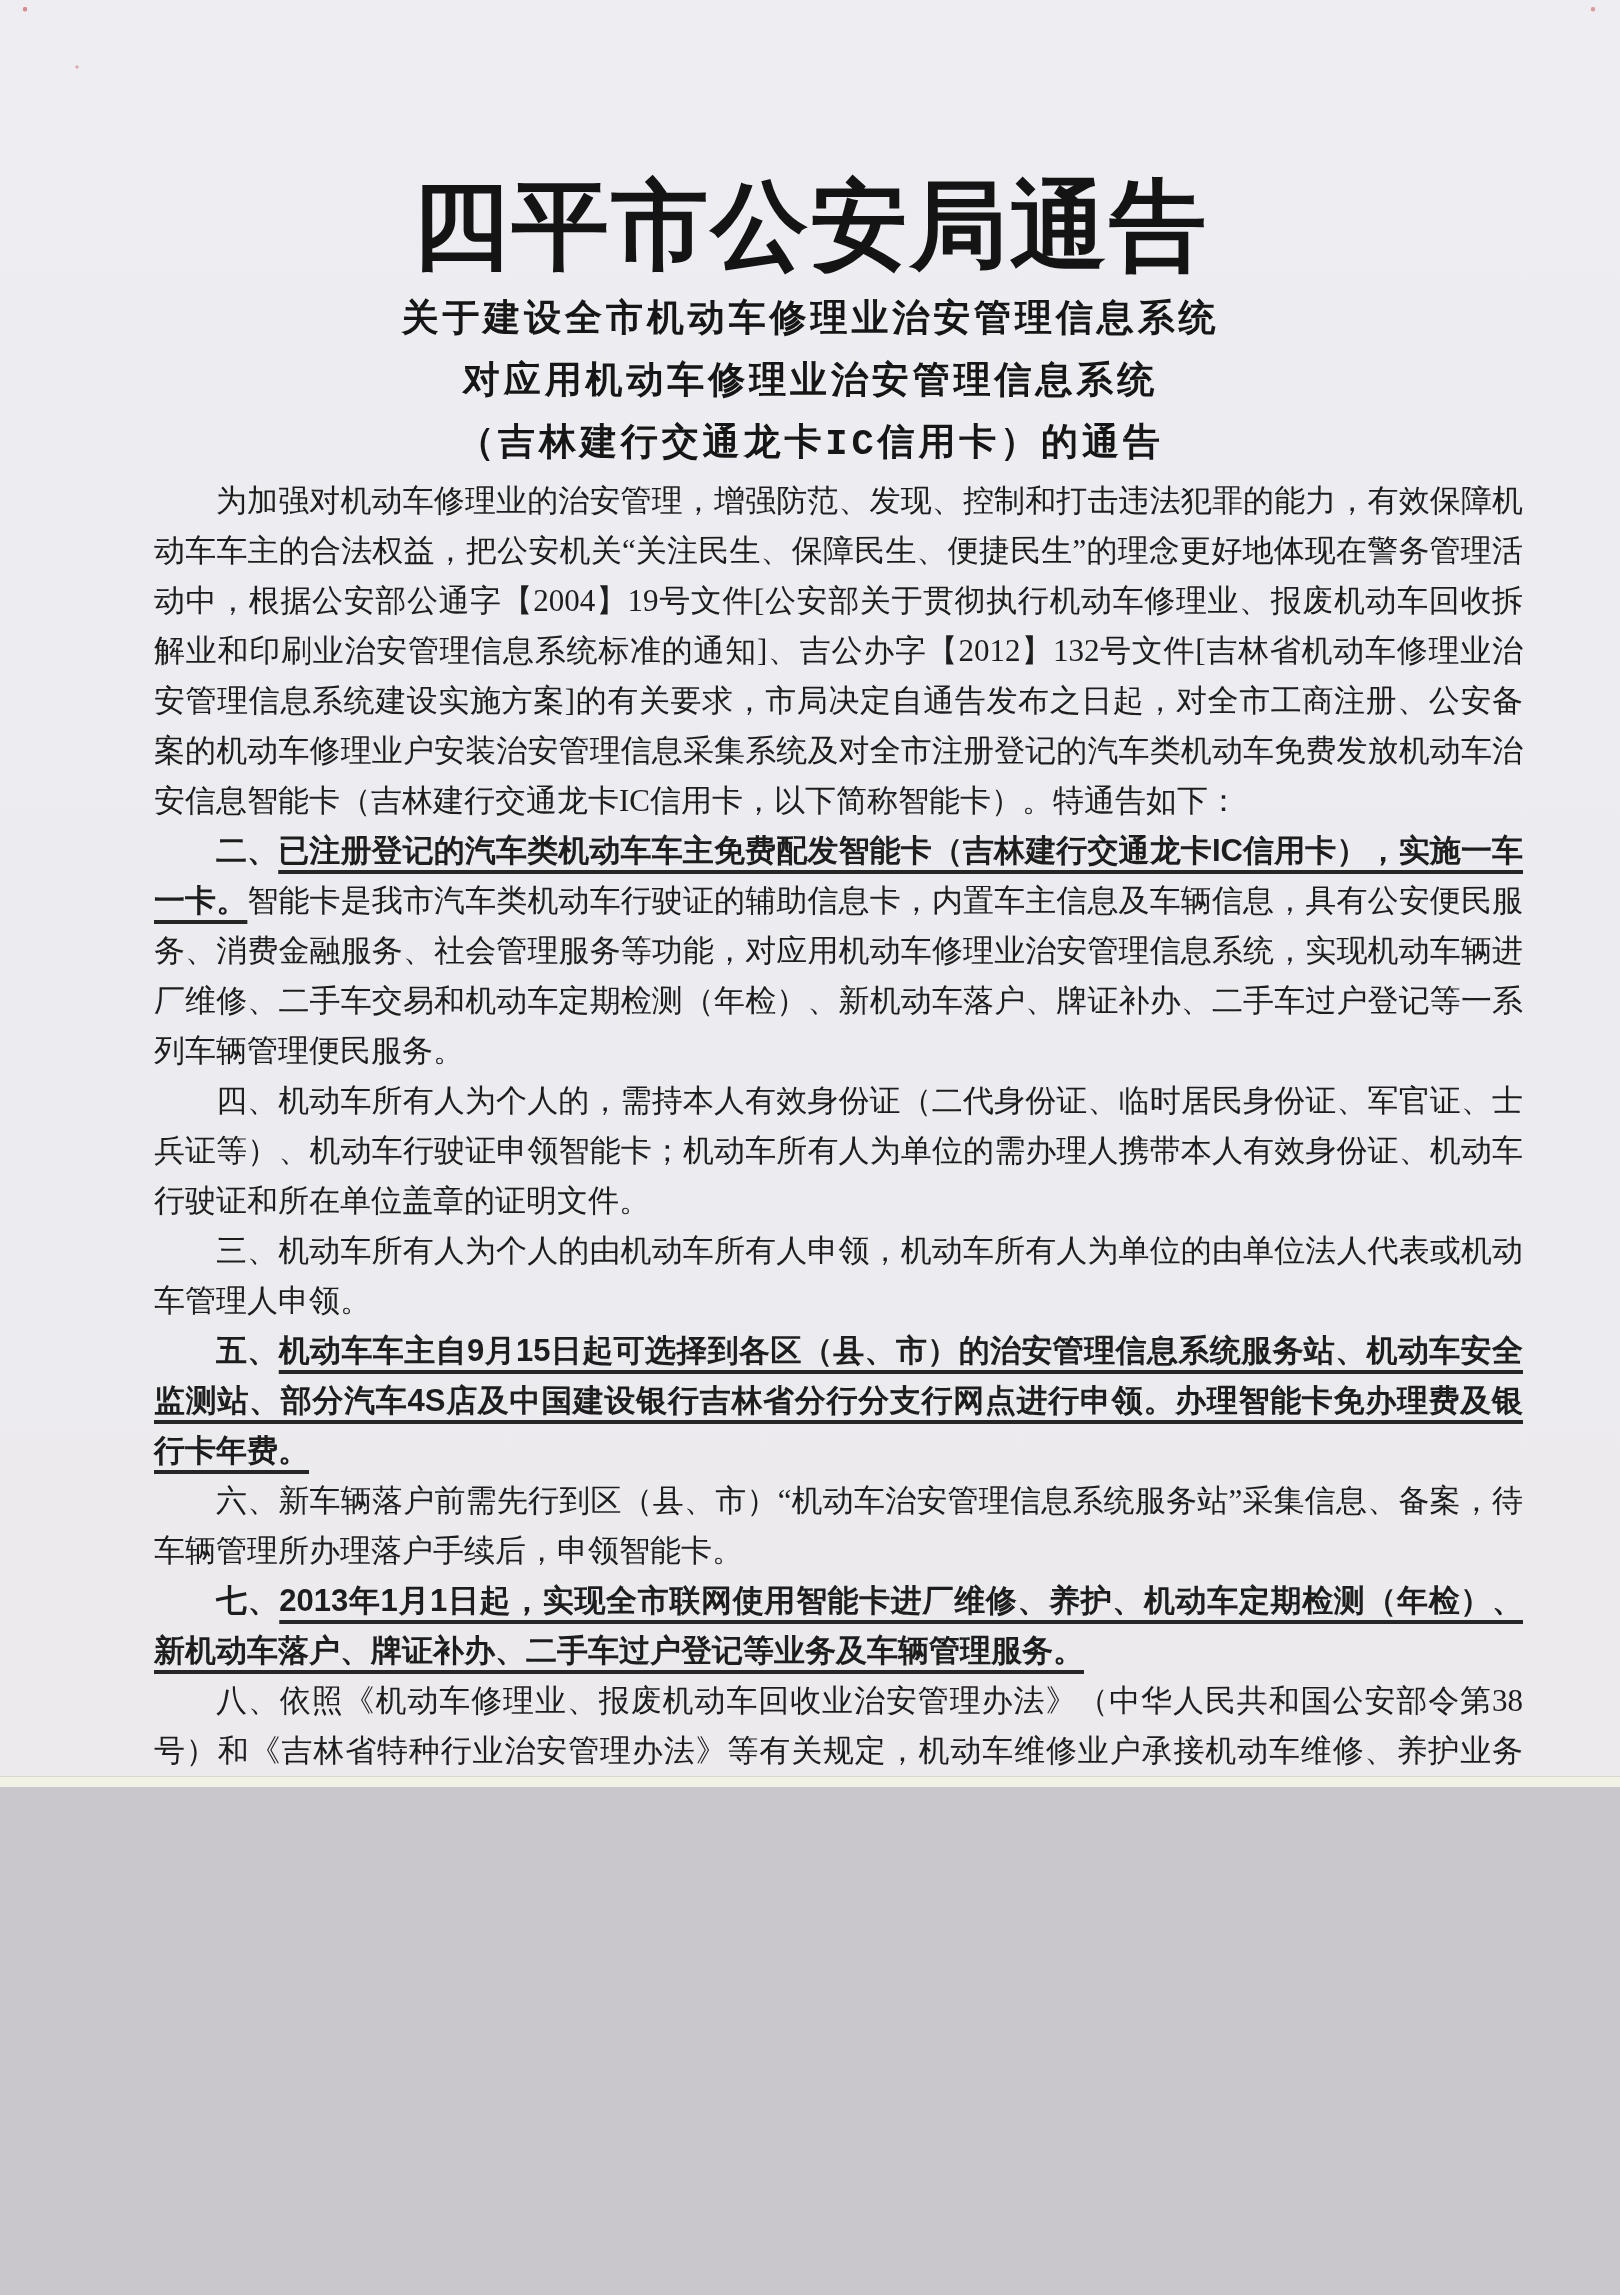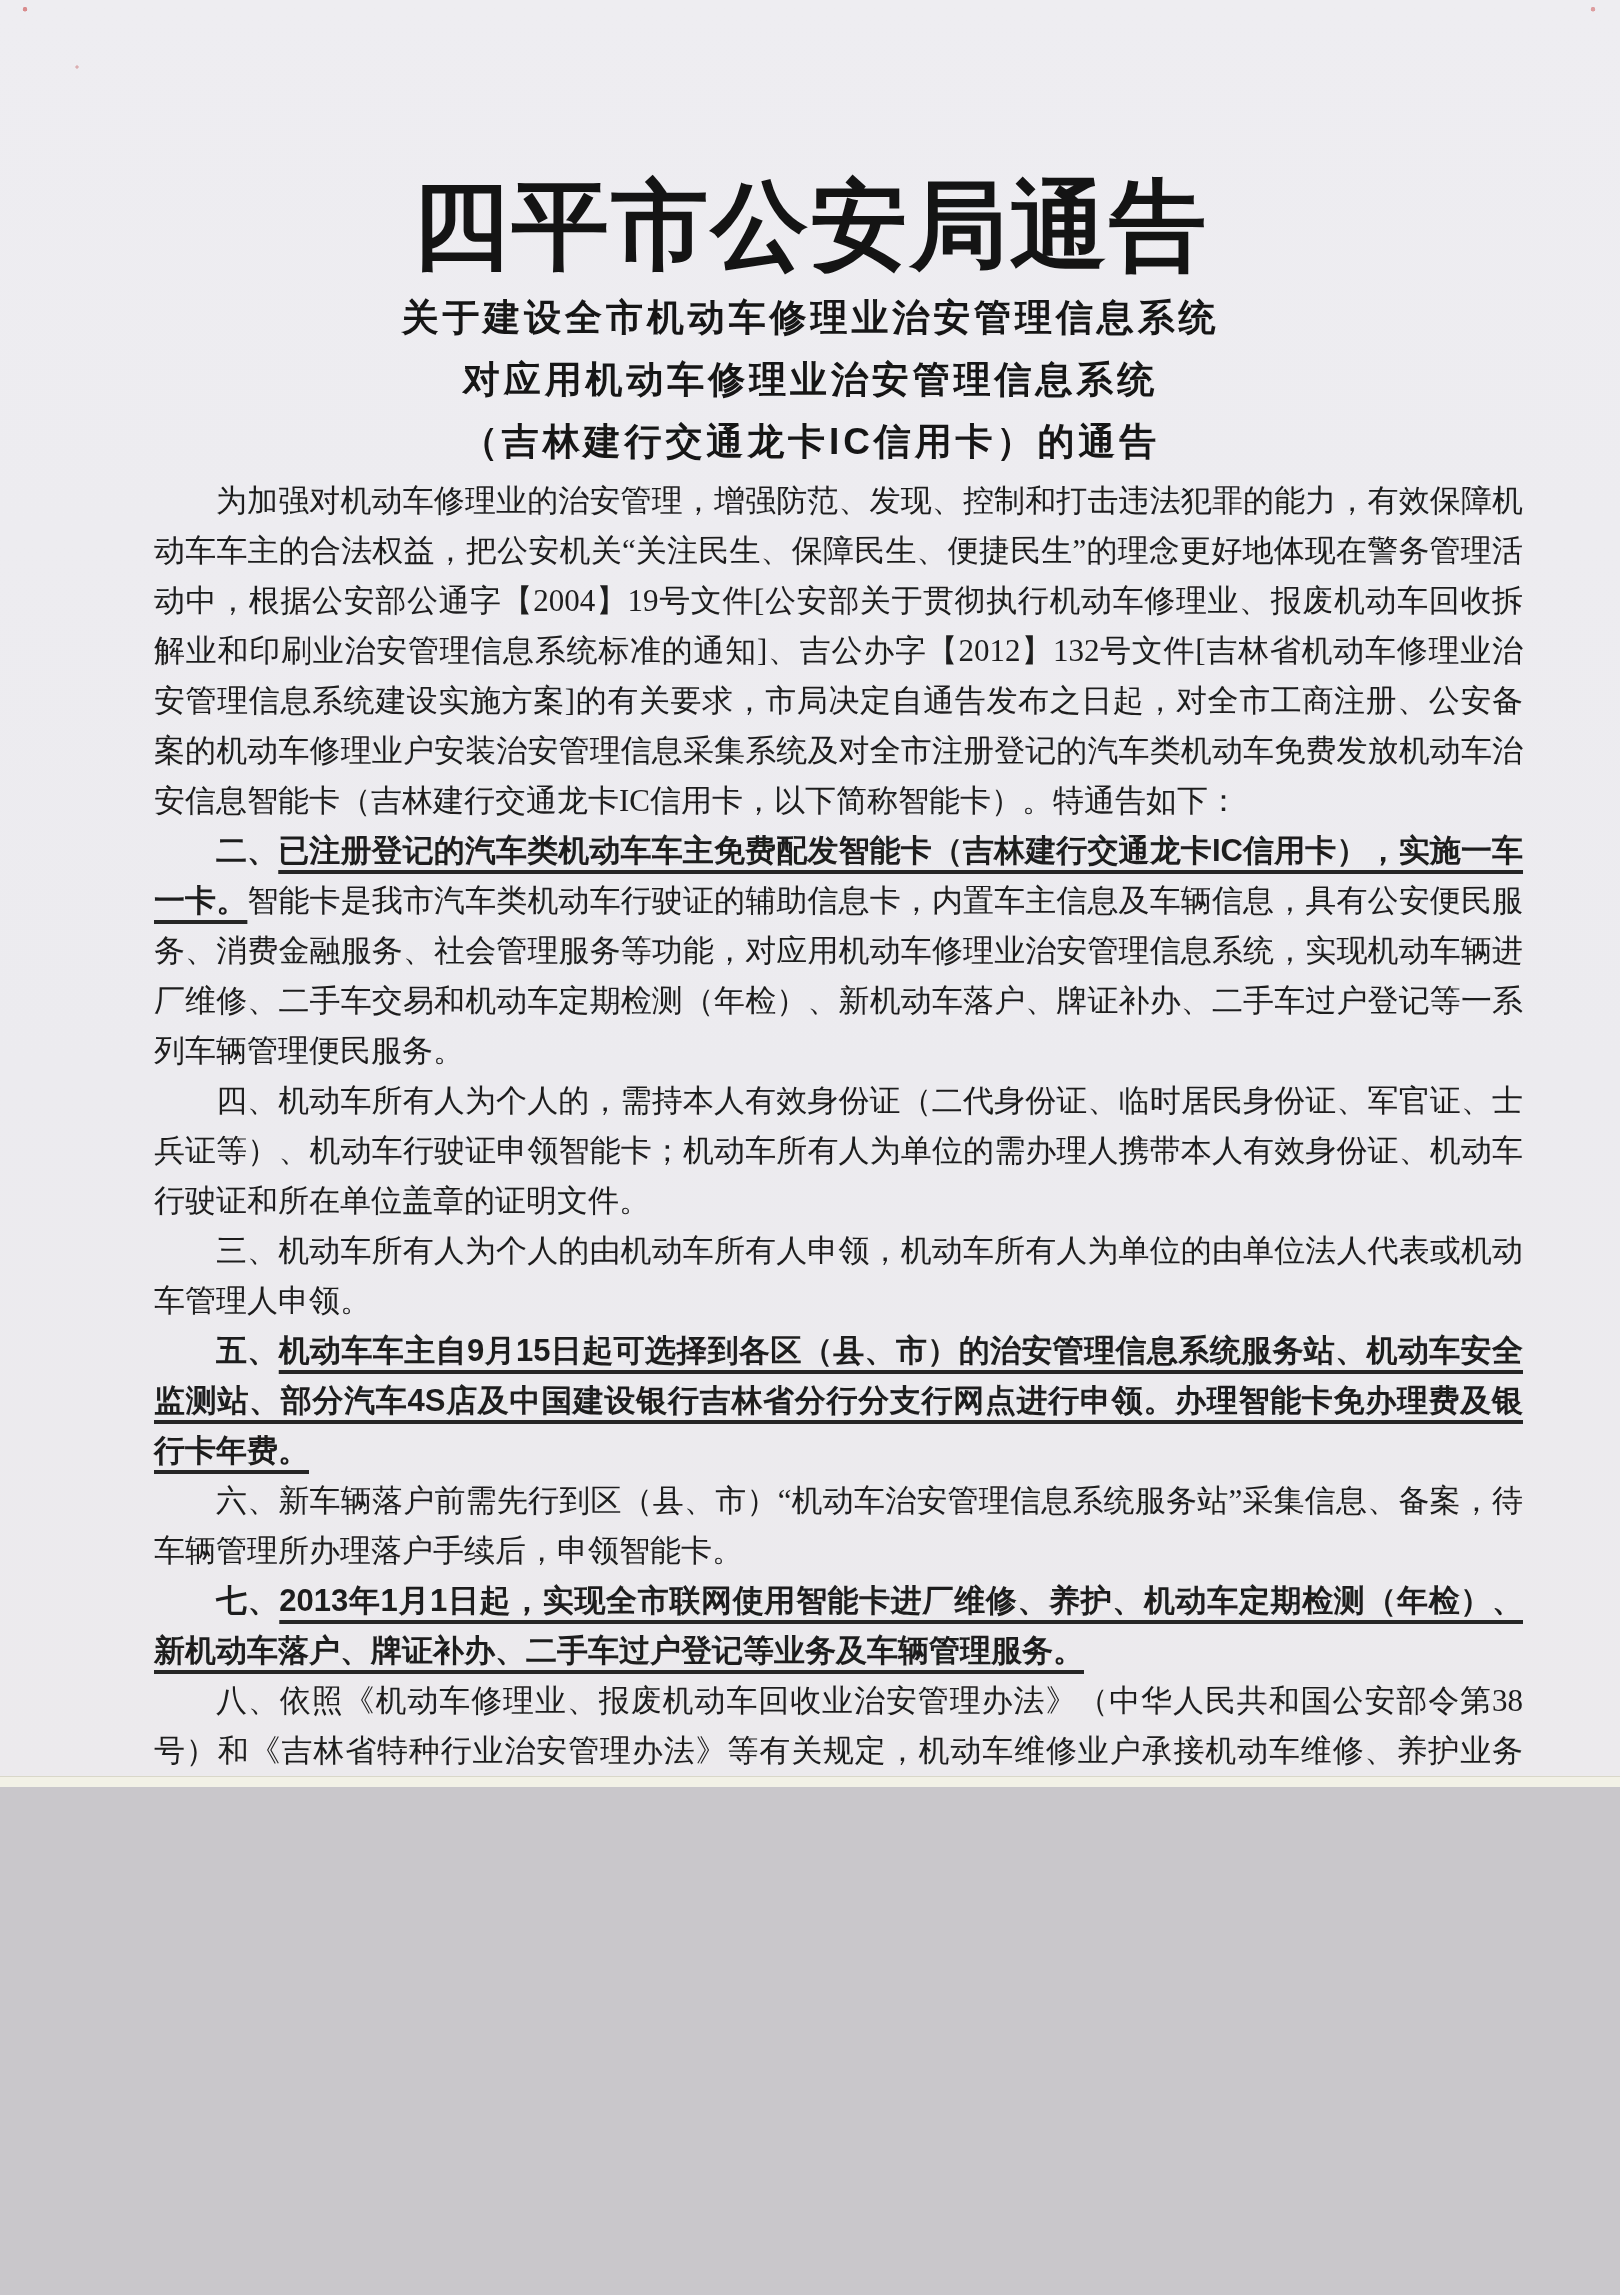--- a/index.html
+++ b/index.html
@@ -18,21 +18,21 @@
   }
   .title{
     position:absolute;top:162px;left:0;right:0;
     text-align:center;
     font-family:"Liberation Sans","DejaVu Sans",sans-serif;
     font-weight:900;font-size:97px;letter-spacing:2.6px;
     color:#141414;
   }
   .subtitle{
     position:absolute;left:0;right:0;text-align:center;
-    font-family:Liberation Sans, sans-serif;
+    font-family:Liberation Mono, monospace;
     font-weight:700;font-size:37px;letter-spacing:3.9px;color:#161616;
   }
   .st1{top:293px;} .st2{top:355px;} .st3{top:417px;}
   .notice-body{
     position:absolute;top:476px;left:130px;width:1369px;
     font-size:31px;line-height:50px;text-align:justify;
     color:#1d1d1d;
     margin-left:24px;
   }
   .notice-body p{margin:0;text-indent:2em;}

